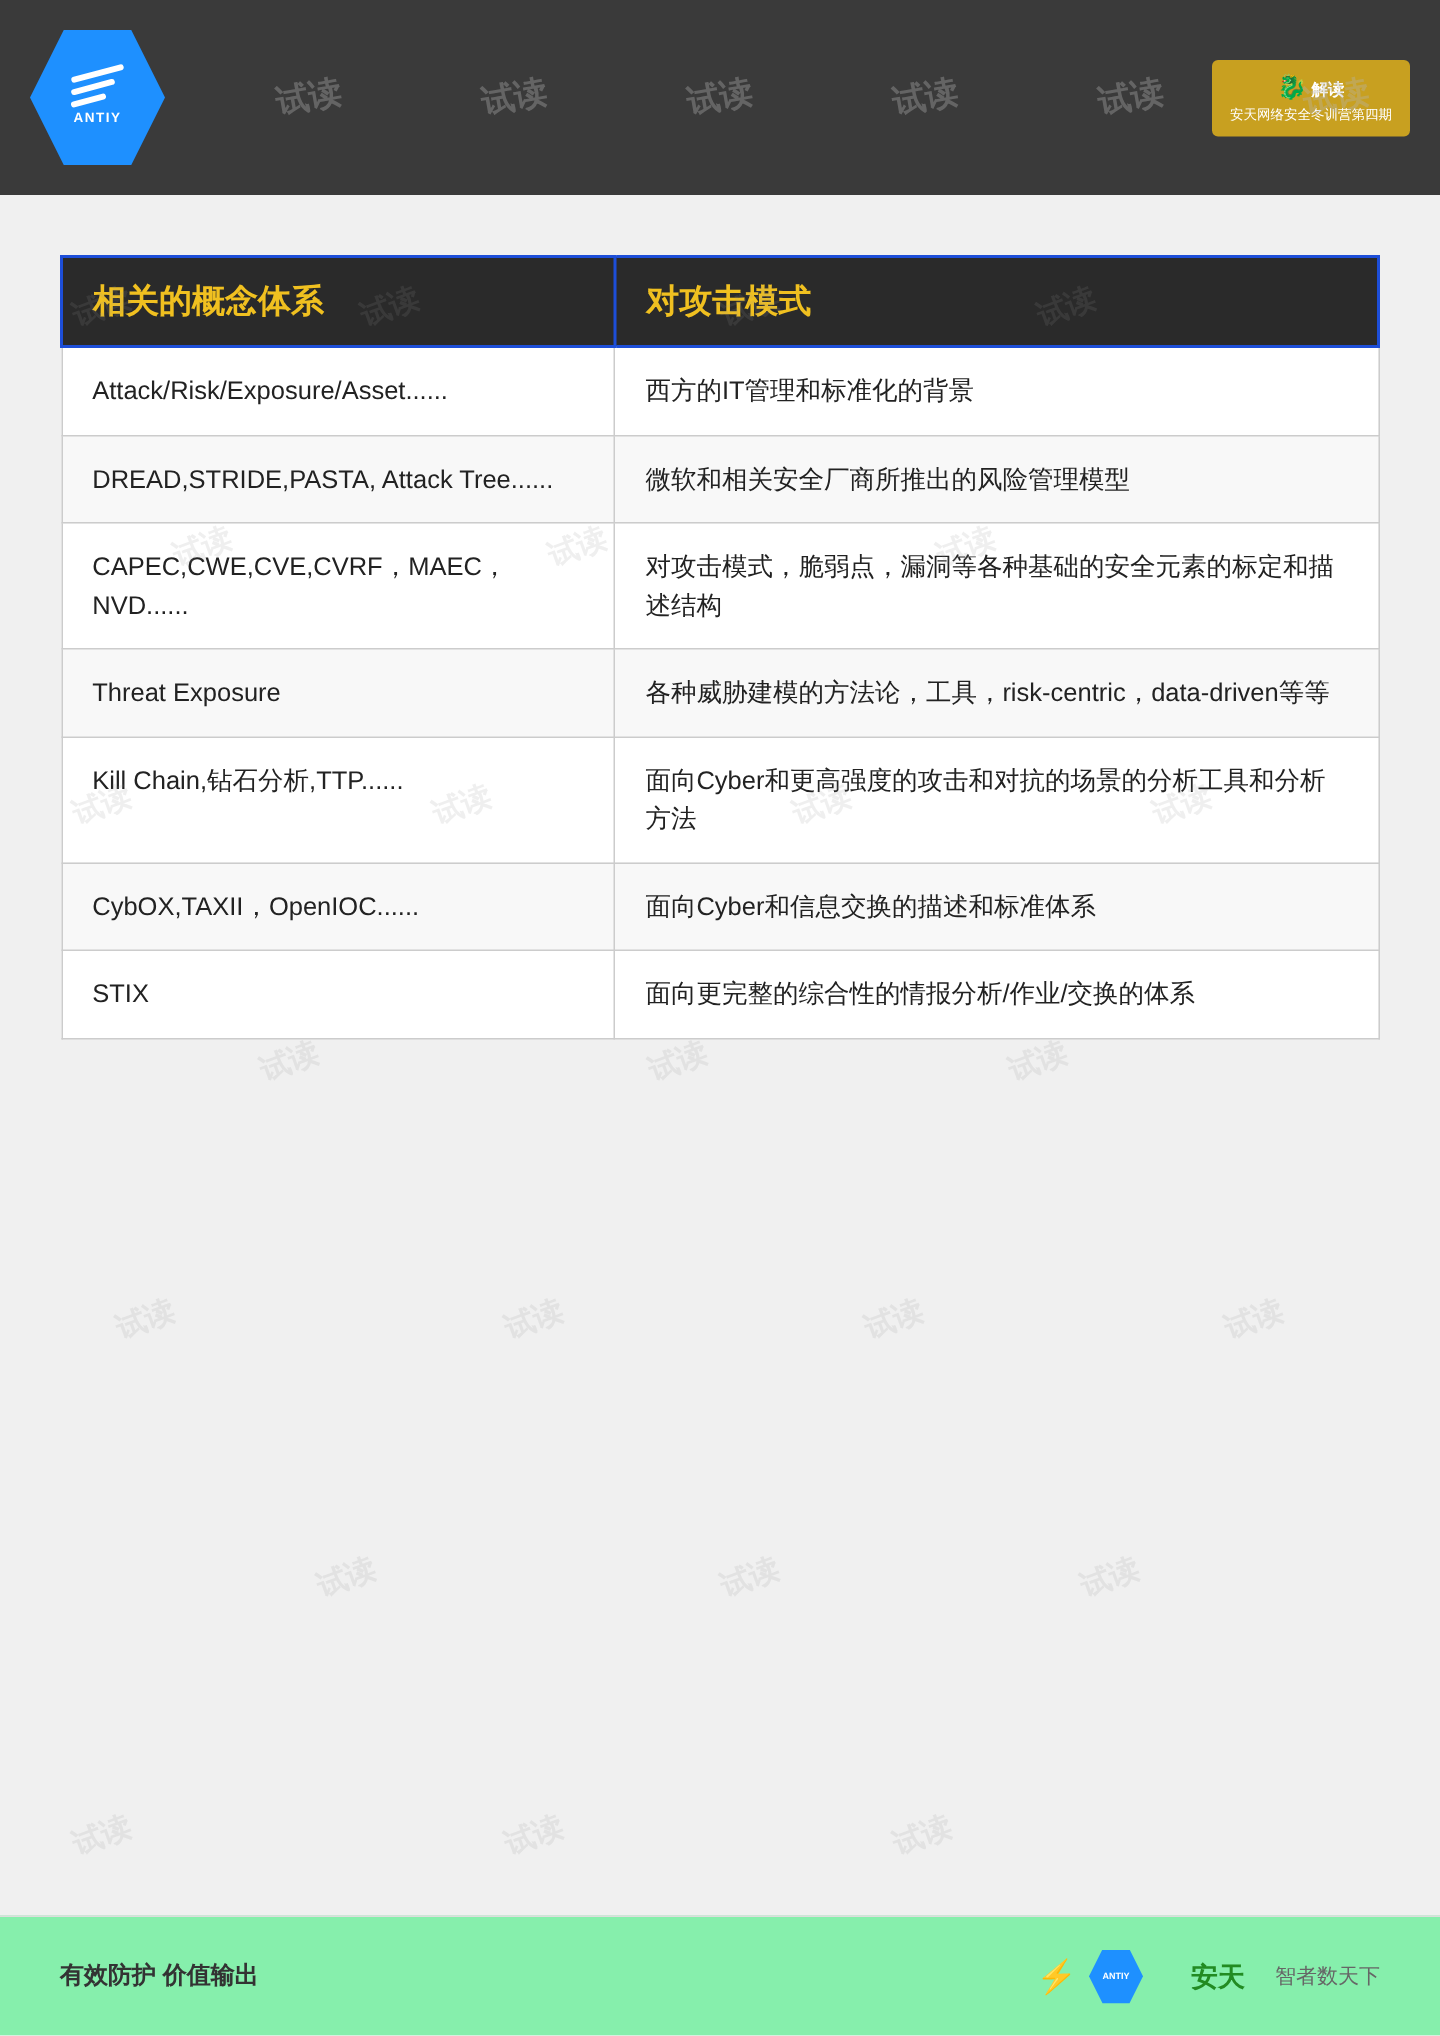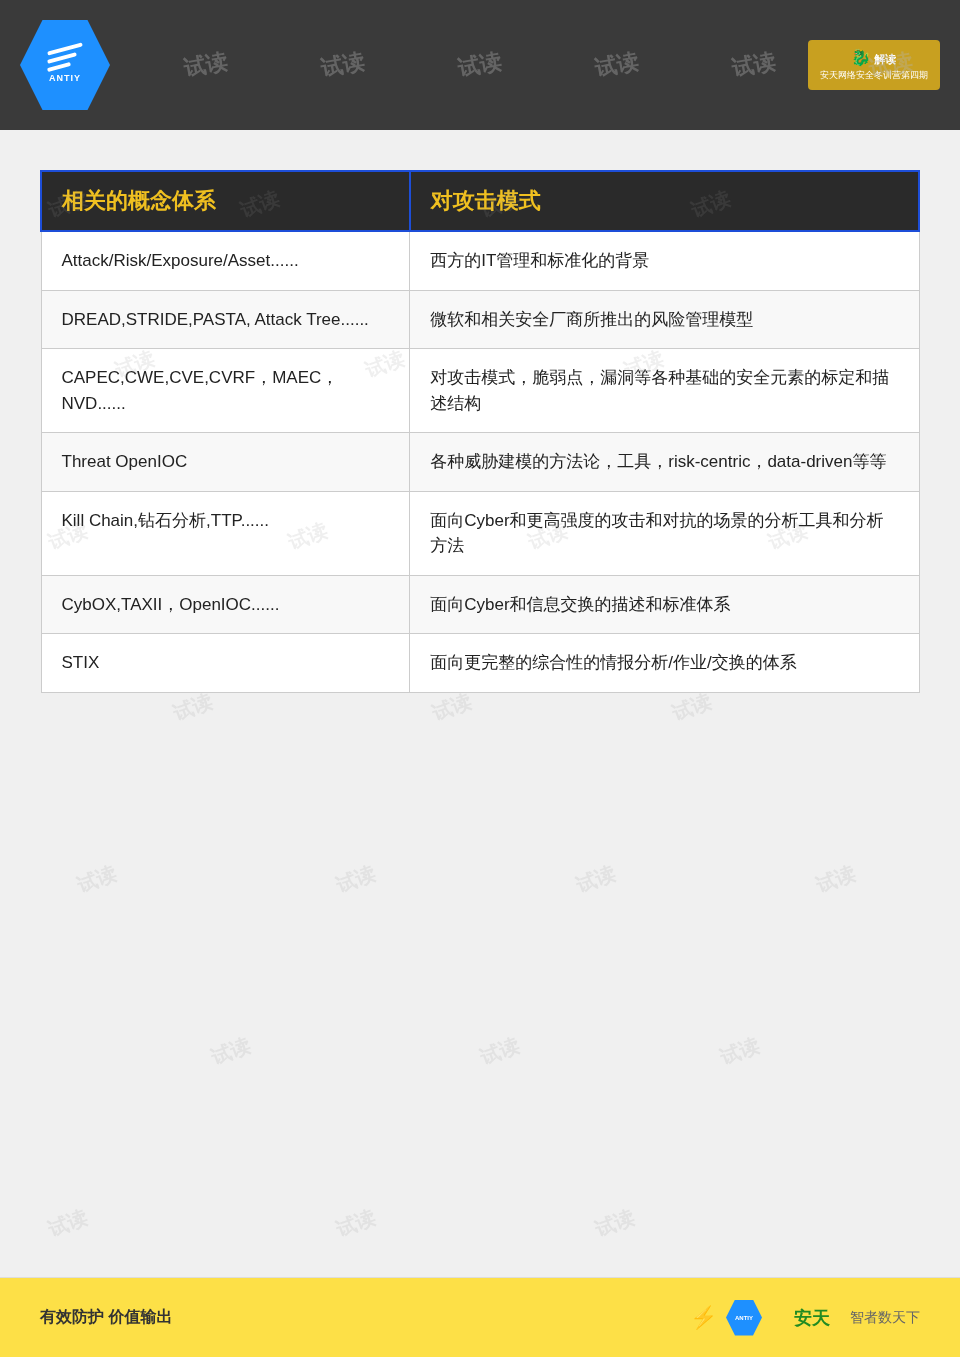--- a/index.html
+++ b/index.html
@@ -171,21 +171,21 @@
       color: #222;
     }
 
     
     .footer {
       position: absolute;
       bottom: 0;
       left: 0;
       width: 100%;
       height: 80px;
-      background: #fde047;
+      background: #86efac;
       display: flex;
       align-items: center;
       justify-content: space-between;
       padding: 0 40px;
       border-top: 1px solid #ddd;
     }
 
     .footer-left {
       font-size: 16px;
       color: #333;
@@ -309,21 +309,21 @@
         </tr>
         <tr>
           <td class="col-left">DREAD,STRIDE,PASTA, Attack Tree......</td>
           <td class="col-right">微软和相关安全厂商所推出的风险管理模型</td>
         </tr>
         <tr>
           <td class="col-left">CAPEC,CWE,CVE,CVRF，MAEC，NVD......</td>
           <td class="col-right">对攻击模式，脆弱点，漏洞等各种基础的安全元素的标定和描述结构</td>
         </tr>
         <tr>
-          <td class="col-left">Threat OpenIOC</td>
+          <td class="col-left">Threat Exposure</td>
           <td class="col-right">各种威胁建模的方法论，工具，risk-centric，data-driven等等</td>
         </tr>
         <tr>
           <td class="col-left">Kill Chain,钻石分析,TTP......</td>
           <td class="col-right">面向Cyber和更高强度的攻击和对抗的场景的分析工具和分析方法</td>
         </tr>
         <tr>
           <td class="col-left">CybOX,TAXII，OpenIOC......</td>
           <td class="col-right">面向Cyber和信息交换的描述和标准体系</td>
         </tr>

